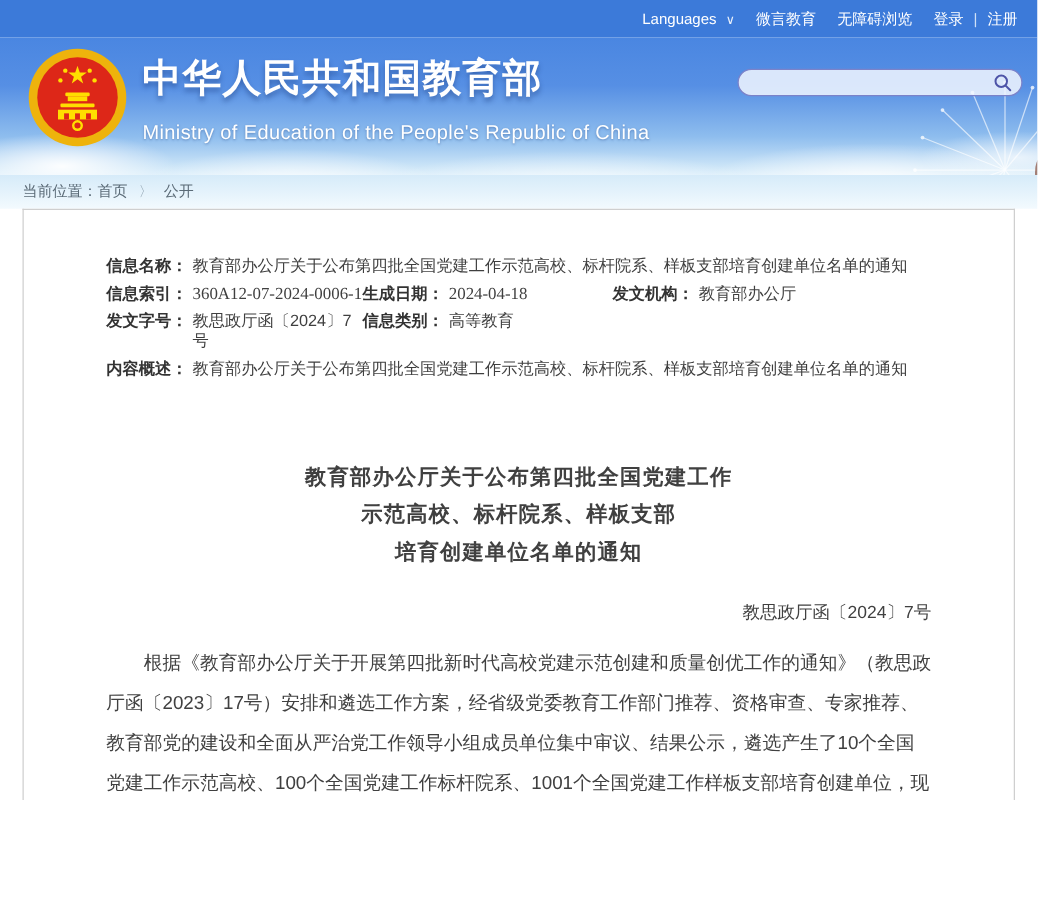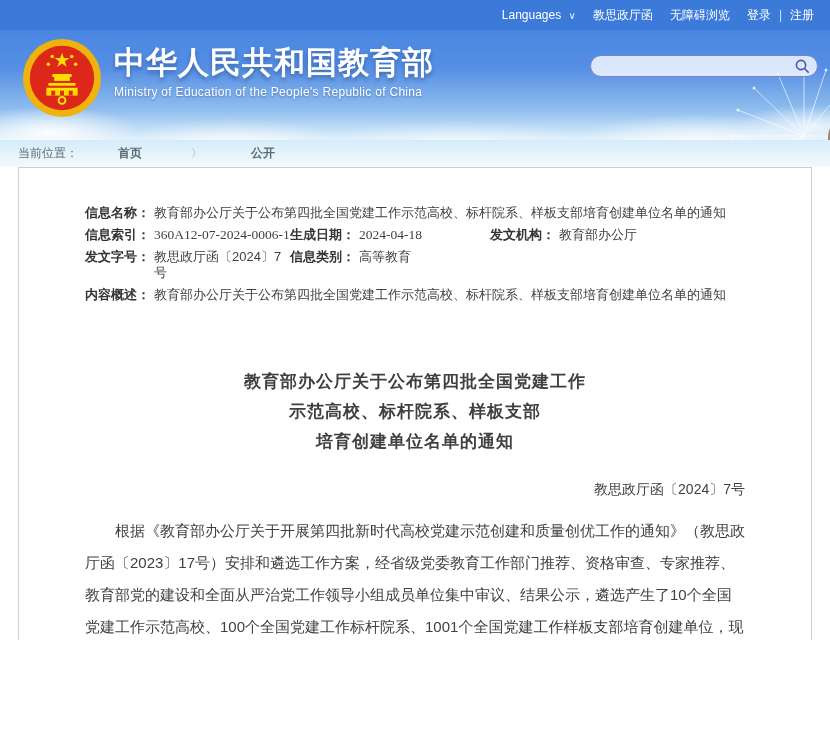--- a/index.html
+++ b/index.html
@@ -36,44 +36,44 @@
   }
   .dandelion { position:absolute; right:-6px; top:28px; pointer-events:none; opacity:.85; }
   .brand { position:absolute; left:22px; top:8px; display:flex; align-items:flex-start; cursor:pointer; }
   .brand-text { margin-left:12px; margin-top:6px; }
   .site-title {
     color:#fff; font-size:31px; font-weight:bold; letter-spacing:1px; line-height:38px;
     text-shadow:0 3px 4px rgba(25,55,120,.45);
     white-space:nowrap;
   }
   .site-subtitle {
-    color:#fff; font-size:12px; letter-spacing:.3px; margin-top:3px;
+    color:#fff; font-size:16px; letter-spacing:.3px; margin-top:16px;
     text-shadow:0 1px 2px rgba(25,55,120,.45);
     white-space:nowrap;
   }
   .searchbox {
     position:absolute; right:12px; top:25px; width:228px; height:22px;
     border:1px solid #7b82c9; border-radius:12px;
     background:rgba(242,247,255,.85);
     display:flex; align-items:center; box-sizing:border-box;
   }
   .searchbox input {
     flex:1; min-width:0; border:none; background:transparent; outline:none;
     padding:0 4px 0 12px; font-size:12px; color:#333;
     font-family:"Liberation Sans", sans-serif;
   }
   .search-icon { width:16px; height:16px; margin-right:7px; cursor:pointer; flex:0 0 auto; }
 
   
   .breadcrumb {
     height:27px; display:flex; align-items:center; padding-left:18px;
     background:linear-gradient(180deg,#d6ebf9 0%, #e7f4fc 60%, #f3fafe 100%);
-    font-size:12px; color:#5b6b77;gap:40px;
-  }
-  .breadcrumb a { color:#5b6b77; text-decoration:none; cursor:pointer;font-weight:bold; }
+    font-size:12px; color:#5b6b77;
+  }
+  .breadcrumb a { color:#5b6b77; text-decoration:none; cursor:pointer; }
   .bc-sep { margin:0 9px; color:#8fa3b1; font-size:11px; }
 
   
   .panel {
     margin:0 18px; background:#fff;
     border:1px solid #cfcfcf; border-bottom:none;
     box-sizing:border-box; height:473px;
     padding:37px 66px 0 66px; overflow:hidden;
   }
 
@@ -97,21 +97,21 @@
   .indented { margin-top:16px; line-height:32px; text-indent:2em; }
 </style>
 </head>
 <body>
 
 <div class="topbar">
   <span class="tb-item">
     <span>Languages</span>
     <span class="chev">∨</span>
   </span>
-  <span class="tb-item">教思政厅函</span>
+  <span class="tb-item">微言教育</span>
   <span class="tb-item">无障碍浏览</span>
   <span class="tb-item">登录</span>
   <span class="tb-sep">|</span>
   <span class="tb-item tight">注册</span>
 </div>
 
 <div class="header">
   <div class="clouds"></div>
 
   <svg class="dandelion" width="150" height="112" viewBox="0 0 150 112">

